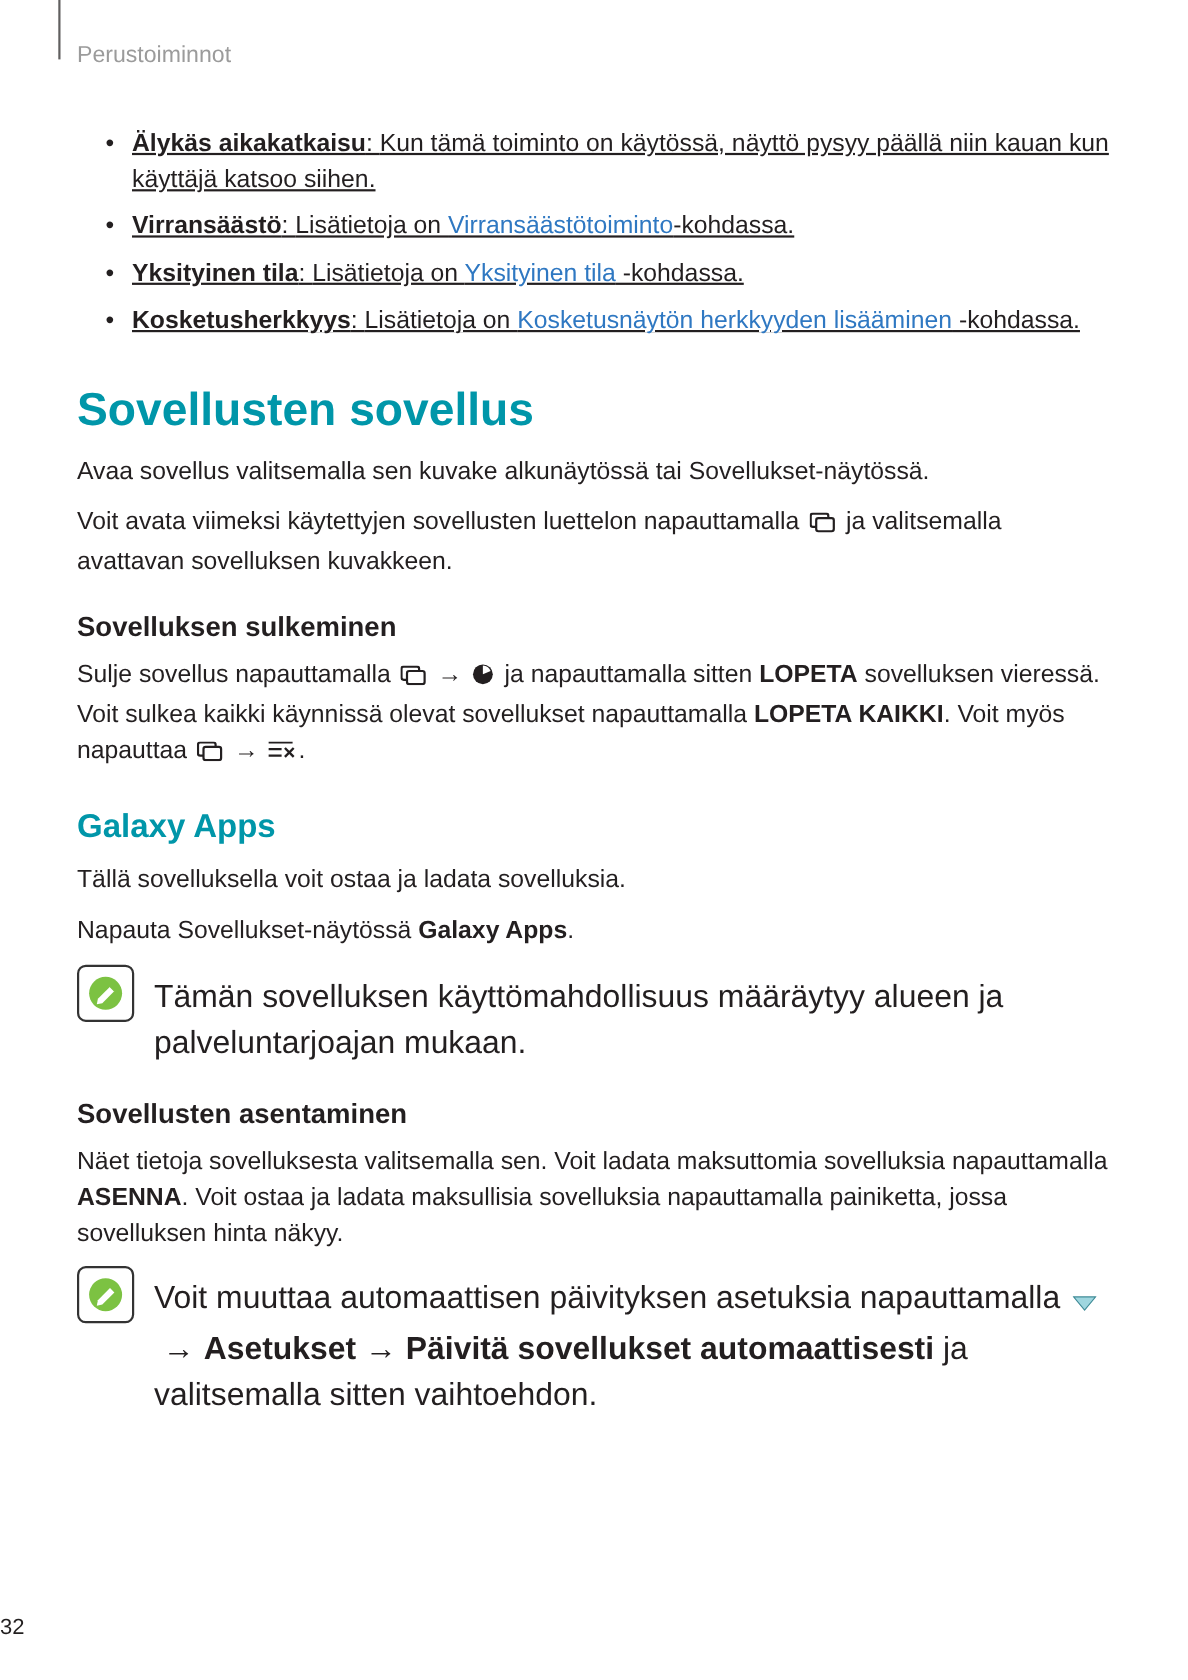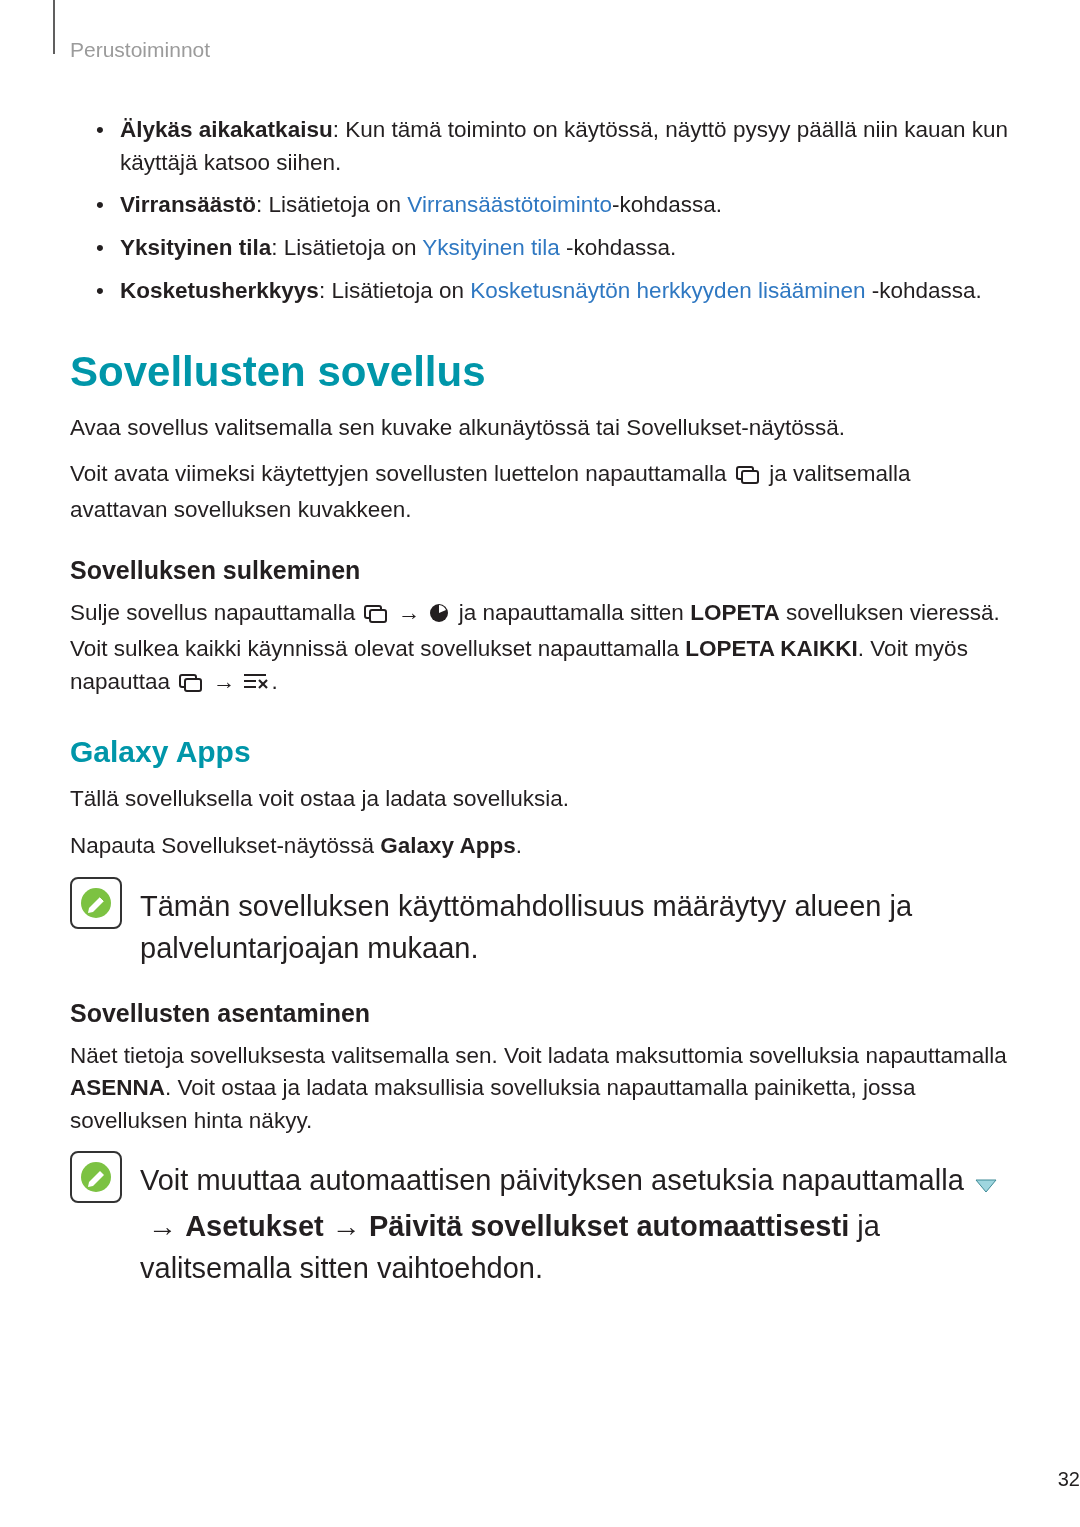--- a/index.html
+++ b/index.html
@@ -39,20 +39,21 @@
     list-style: none;
     margin: 0 0 40px 26px;
     padding: 0;
   }
   ul.bullet-list li {
     position: relative;
     font-size: 22.5px;
     line-height: 1.45;
     padding-left: 24px;
     margin-bottom: 10px;
+    text-decoration: underline;
   }
   ul.bullet-list li::before {
     content: "•";
     position: absolute;
     left: 0;
     top: 0;
     font-size: 22.5px;
     color: #231f20;
   }
   .bold { font-weight: 700; }
@@ -108,21 +109,21 @@
   .note-text {
     font-size: 29px;
     line-height: 1.45;
     padding-top: 8px;
   }
   .page-number {
     position: absolute;
     bottom: 36px;
     left: 0;
     width: 1080px;
-    text-align: right;
+    text-align: left;
     font-size: 20px;
     color: #221f1f;
   }
 </style>
 </head>
 <body>
 
 <div class="page">
   <div class="vline"></div>
 

